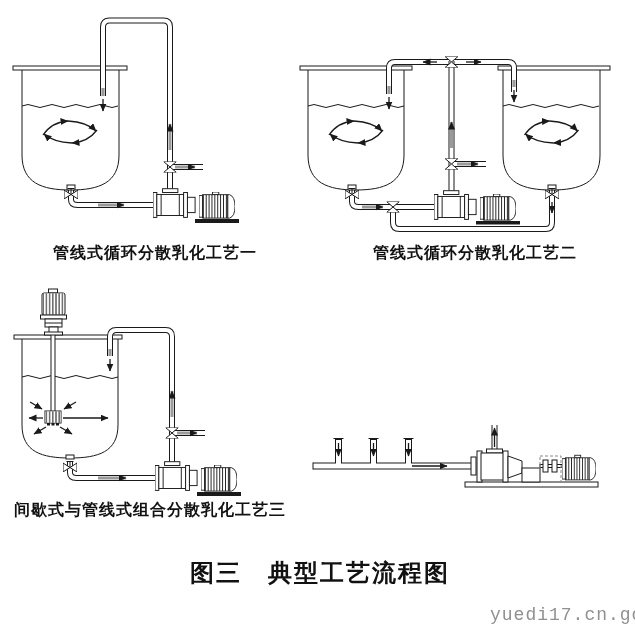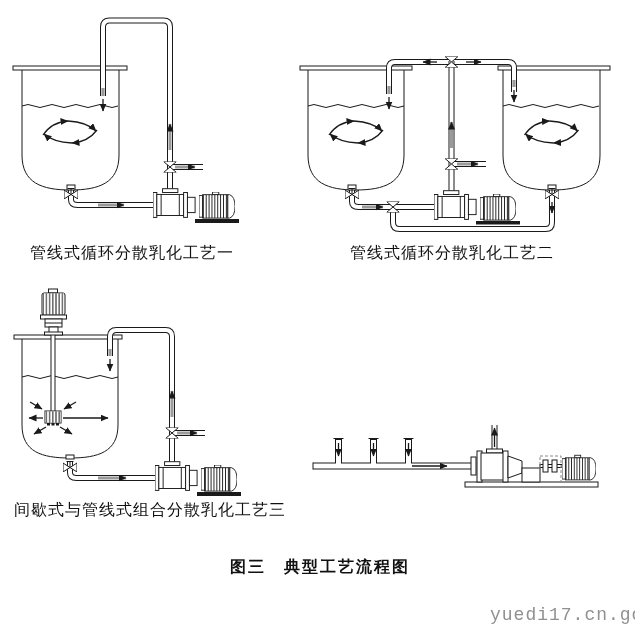--- a/index.html
+++ b/index.html
@@ -1,21 +1,21 @@
 <!DOCTYPE html>
 <html><head>
 <meta charset="utf-8">
 <style>
   html,body{margin:0;padding:0;background:#fff;}
   .canvas{position:relative;width:635px;height:635px;background:#ffffff;overflow:hidden;
           font-family:"Liberation Sans",sans-serif;color:#1a1a1a;}
   .panel{position:absolute;}
-  .caption{position:absolute;font-size:16px;font-weight:normal;text-align:left;
+  .caption{position:absolute;font-size:16px;font-weight:bold;text-align:center;
            letter-spacing:1px;color:#111;white-space:nowrap;}
-  .fig-title{position:absolute;font-size:16px;font-weight:bold;text-align:center;
+  .fig-title{position:absolute;font-size:24px;font-weight:bold;text-align:center;
              letter-spacing:2px;color:#111;white-space:nowrap;}
   .watermark{position:absolute;font-family:"Liberation Mono",monospace;font-size:18px;
              color:#909090;letter-spacing:1px;white-space:nowrap;}
   
   .s{stroke:#1a1a1a;stroke-width:1;fill:none;}
   .w{fill:#ffffff;stroke:#1a1a1a;stroke-width:1;}
   .po{stroke:#1a1a1a;stroke-width:6;fill:none;stroke-linecap:butt;}
   .pi{stroke:#ffffff;stroke-width:4;fill:none;stroke-linecap:butt;}
   .po7{stroke:#1a1a1a;stroke-width:7;fill:none;}
   .pi7{stroke:#ffffff;stroke-width:5;fill:none;}

